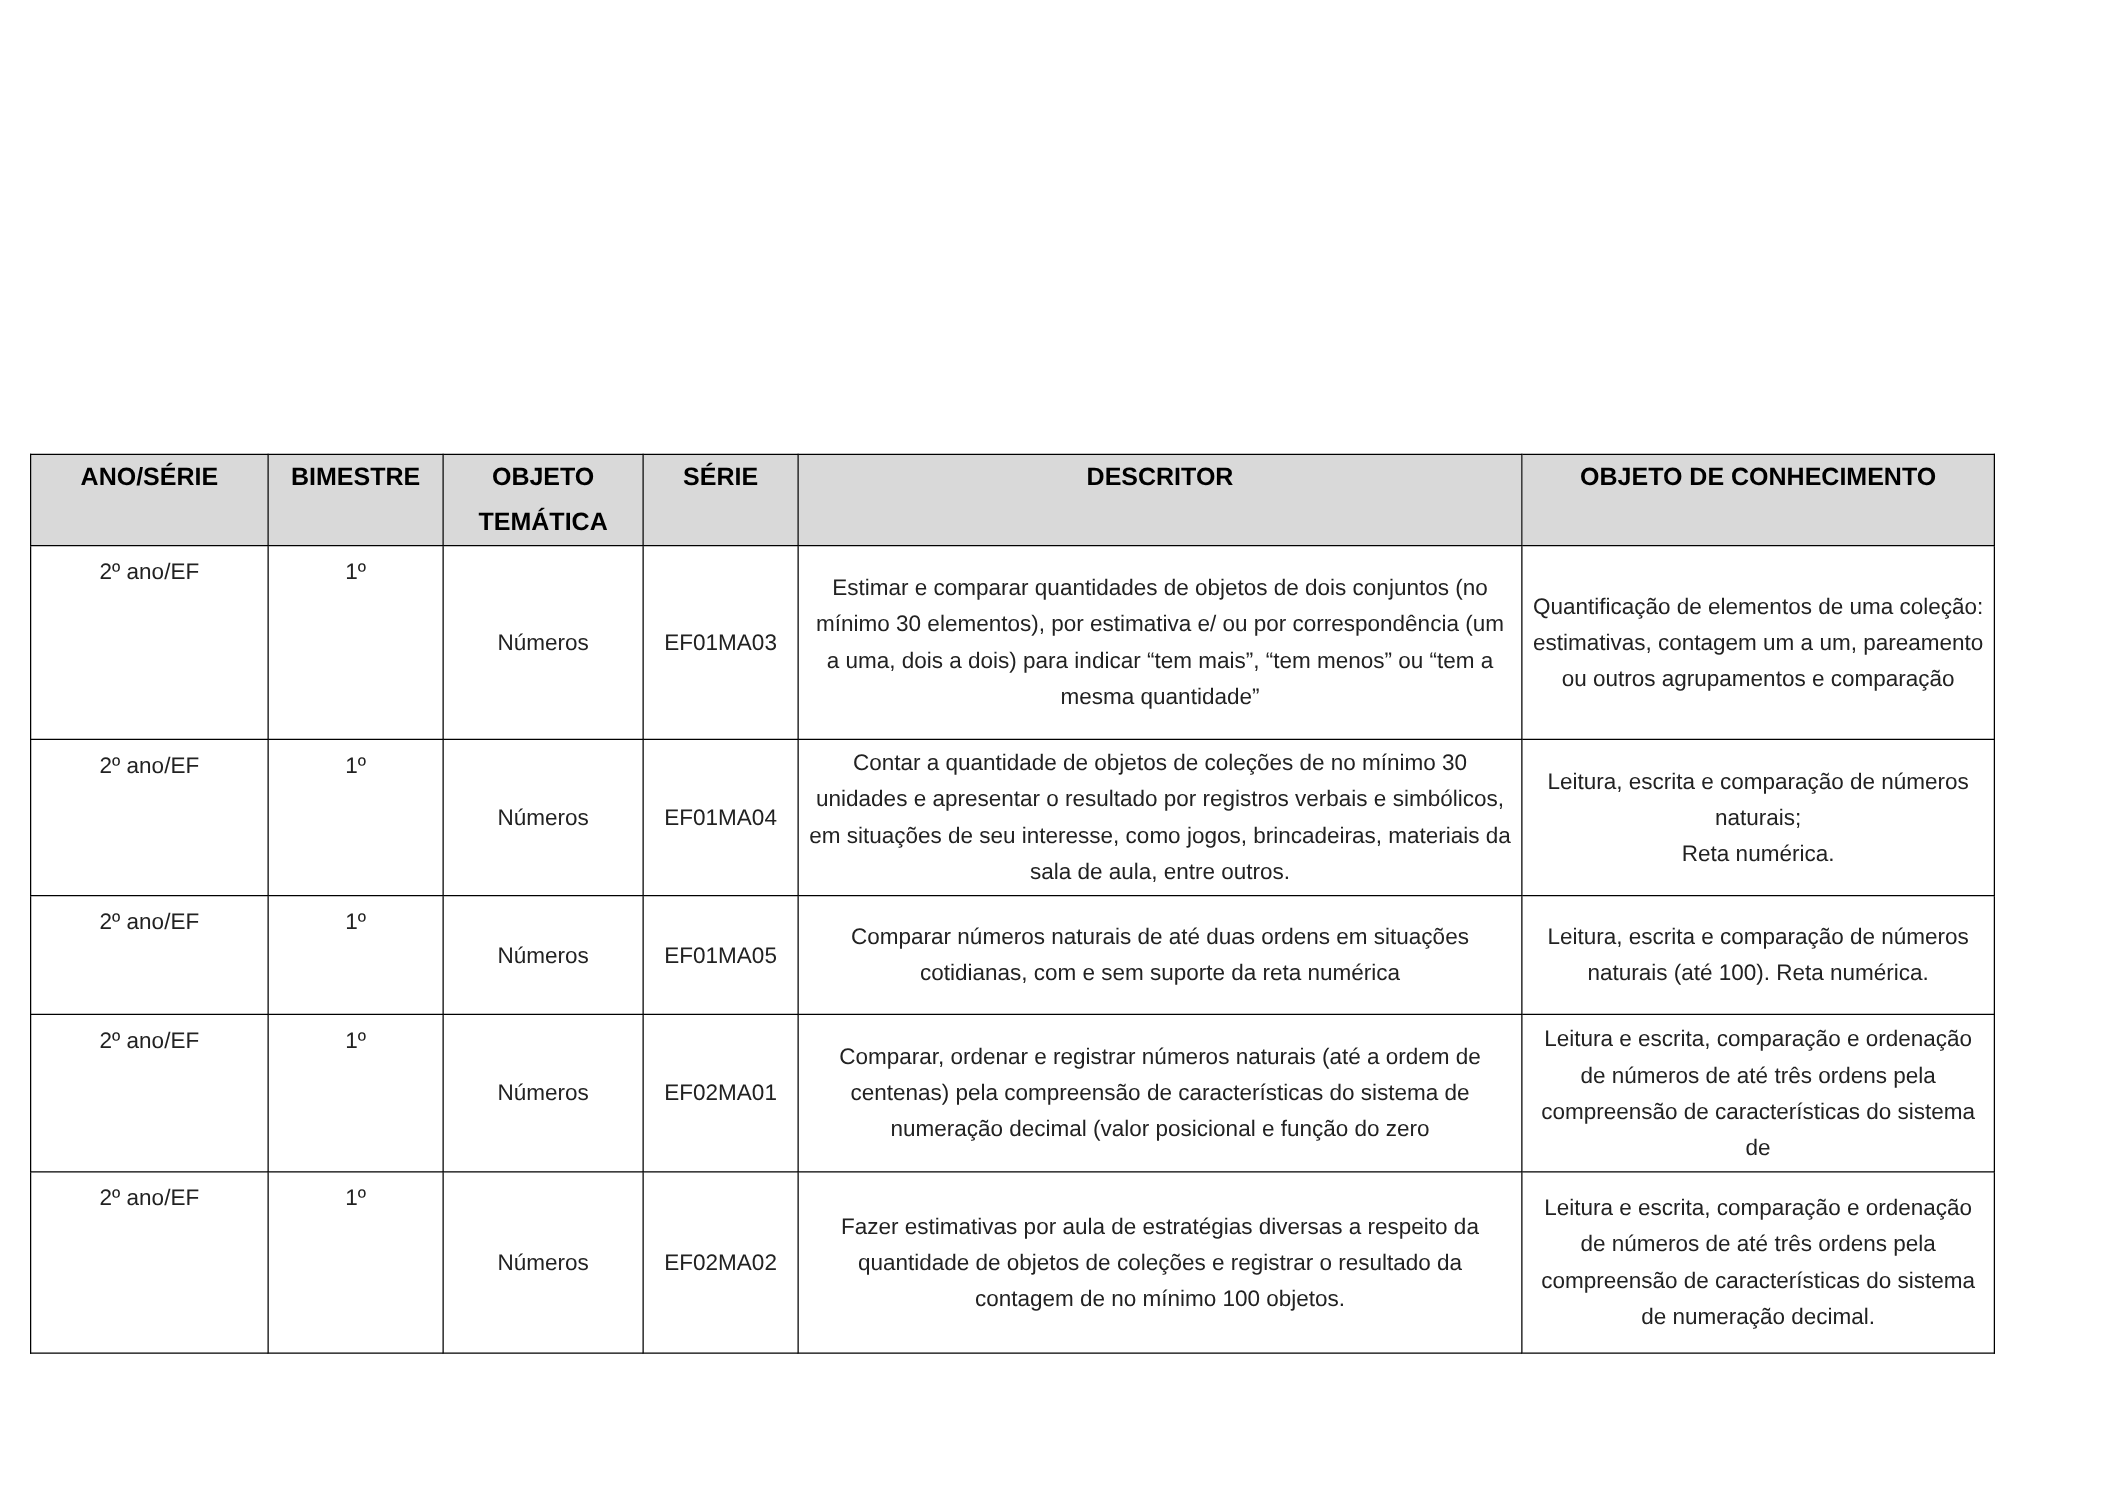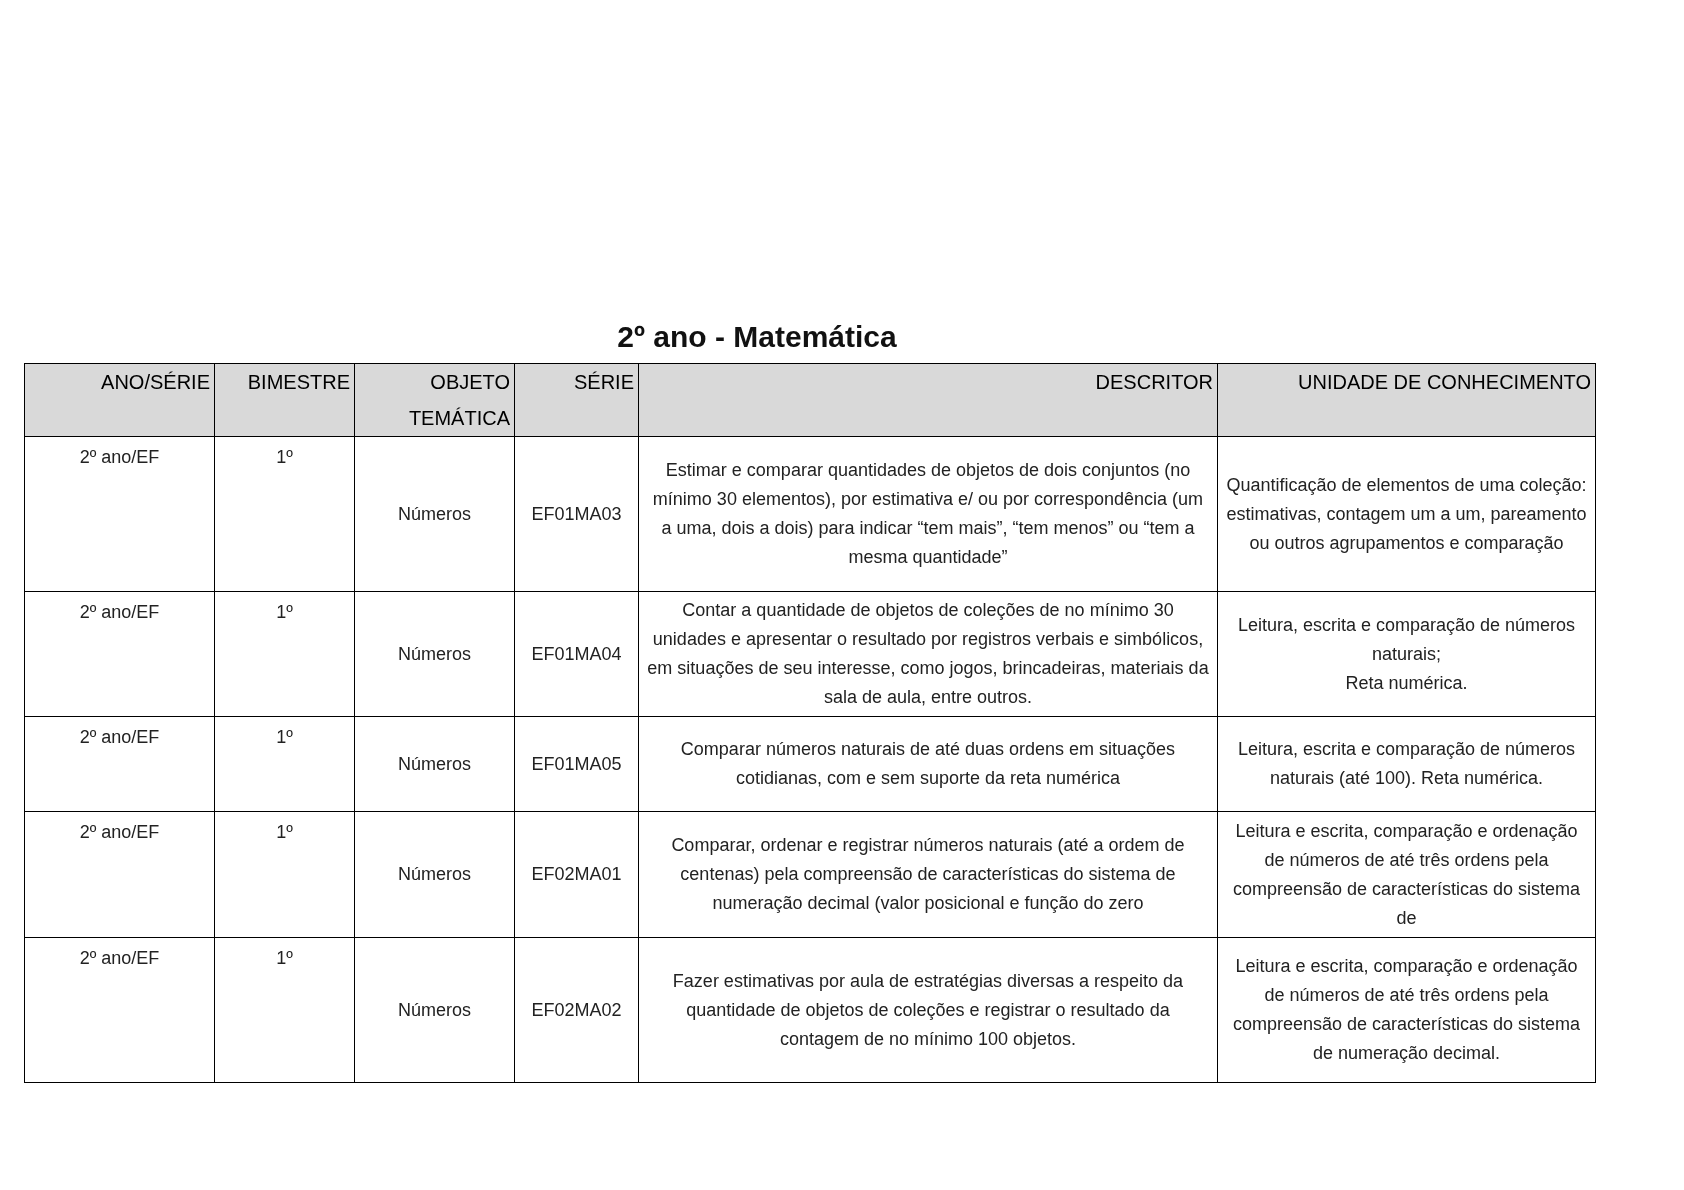--- a/index.html
+++ b/index.html
@@ -46,26 +46,25 @@
 
   th, td {
     border: 1.5px solid #000000;
     text-align: center;
     overflow: hidden;
   }
   th {
     background: #d9d9d9;
     color: #000000;
     font-size: 20px;
-    font-weight: normal;
+    font-weight: bold;
     vertical-align: top;
     line-height: 36px;
     height: 72px;
-    padding: 0 4px;
-    text-align: right;
+    padding: 0 16px;
   }
   td {
     background: #ffffff;
     color: #222222;
     font-size: 18px;
     line-height: 29px;
     vertical-align: middle;
     padding: 2px 8px;
     white-space: pre-line;
   }
@@ -78,39 +77,38 @@
   tbody tr:nth-child(2) { height: 125px; }
   tbody tr:nth-child(3) { height: 95px; }
   tbody tr:nth-child(4) { height: 126px; }
   tbody tr:nth-child(5) { height: 145px; }
 </style>
 </head>
 <body>
 
 <div class="page">
 
-  <h1 class="doc-title">2º ano - Matemática</h1>
 
   <table class="curriculum">
     <colgroup>
       <col class="c-ano">
       <col class="c-bim">
       <col class="c-uni">
       <col class="c-cod">
       <col class="c-des">
       <col class="c-obj">
     </colgroup>
     <thead>
       <tr>
         <th>ANO/SÉRIE</th>
         <th>BIMESTRE</th>
         <th>OBJETO TEMÁTICA</th>
         <th>SÉRIE</th>
         <th>DESCRITOR</th>
-        <th>UNIDADE DE CONHECIMENTO</th>
+        <th>OBJETO DE CONHECIMENTO</th>
       </tr>
     </thead>
     <tbody>
         <tr>
     <td class="c-ano">2º ano/EF</td>
     <td class="c-bim">1º</td>
     <td class="c-uni">Números</td>
     <td class="c-cod">EF01MA03</td>
     <td class="c-des">Estimar e comparar quantidades de objetos de dois conjuntos (no mínimo 30 elementos), por estimativa e/ ou por correspondência (um a uma, dois a dois) para indicar “tem mais”, “tem menos” ou “tem a mesma quantidade”</td>
     <td class="c-obj">Quantificação de elementos de uma coleção: estimativas, contagem um a um, pareamento ou outros agrupamentos e comparação</td>

